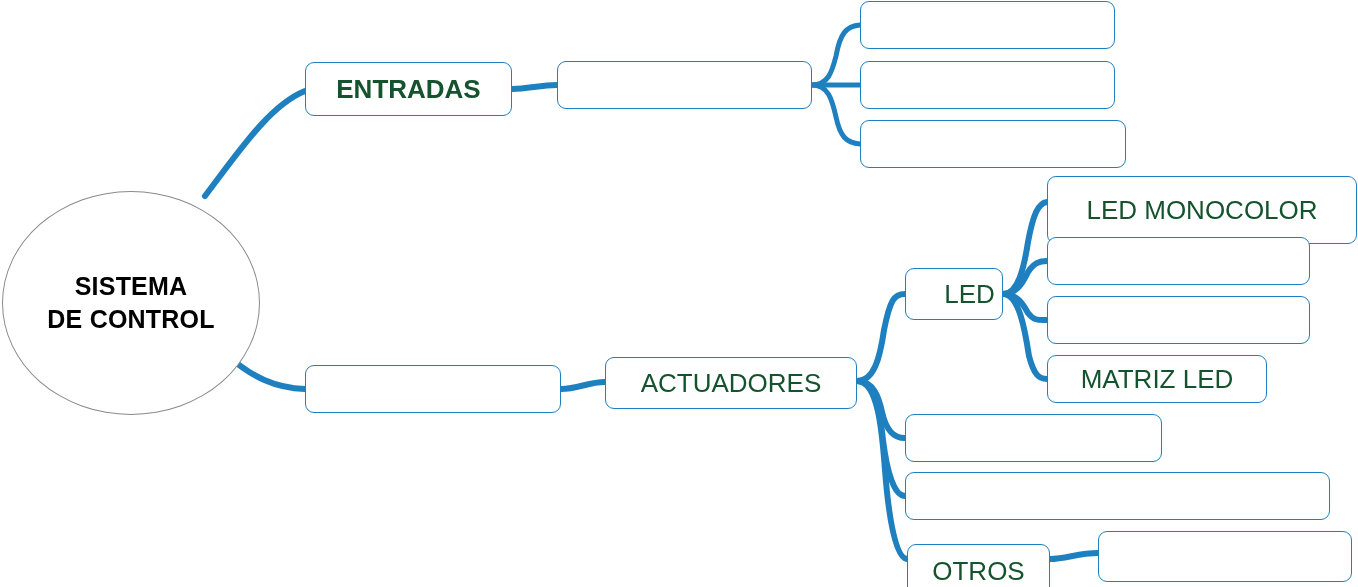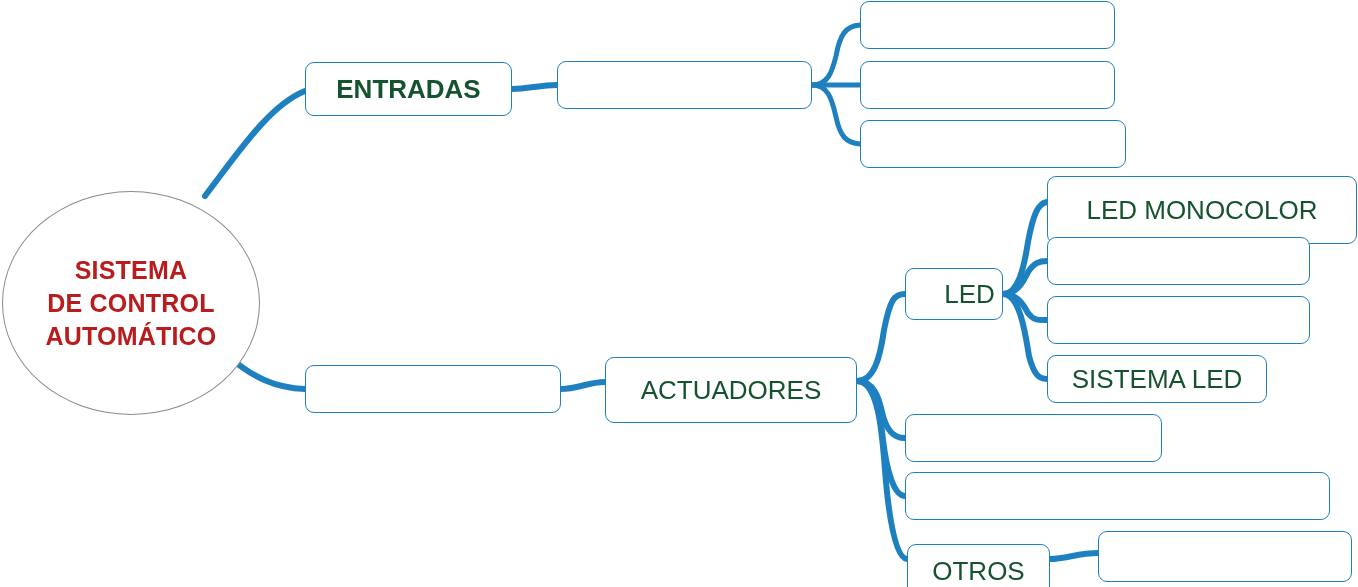--- a/index.html
+++ b/index.html
@@ -54,21 +54,21 @@
     display: flex;
     align-items: center;
     justify-content: center;
     text-align: center;
     z-index: 2;
   }
   .root .label {
     font-weight: bold;
     font-size: 25px;
     line-height: 1.32;
-    color: #b91c1c;
+    color: #000000;
     letter-spacing: 0.2px;
   }
 </style>
 </head>
 <body>
 
 <div id="canvas">
 
   <svg id="edges" viewBox="0 0 1358 587" xmlns="http://www.w3.org/2000/svg">
     <g fill="none" stroke="#1F80C0" stroke-linecap="round" stroke-linejoin="round">
@@ -102,21 +102,20 @@
       <path d="M 1003,294 C 1019,294 1025,330 1029,356 C 1034,375 1039,379 1047,379" stroke-width="6"></path>
 
       <path d="M 1050,559 C 1066,559 1078,553 1098,553" stroke-width="6"></path>
     </g>
   </svg>
 
   <div class="root" style="left:2px; top:191px; width:258px; height:224px;">
     <div class="label">
       <div>SISTEMA</div>
       <div>DE CONTROL</div>
-      <div>AUTOMÁTICO</div>
     </div>
   </div>
 
   <div class="node bold" style="left:305px; top:62px; width:207px; height:54px;">
     <span class="label" style="font-size:26px;">ENTRADAS</span>
   </div>
 
   <div class="node empty" style="left:557px; top:61px; width:255px; height:48px;">
     <span class="label" style="font-size:22px;"></span>
   </div>
@@ -130,42 +129,42 @@
   </div>
 
   <div class="node empty" style="left:860px; top:120px; width:266px; height:48px;">
     <span class="label" style="font-size:22px;"></span>
   </div>
 
   <div class="node empty" style="left:305px; top:365px; width:256px; height:48px;">
     <span class="label" style="font-size:22px;"></span>
   </div>
 
-  <div class="node" style="left:605px; top:357px; width:252px; height:66px;text-align:center;">
+  <div class="node" style="left:605px; top:357px; width:252px; height:52px;text-align:center;">
     <span class="label" style="font-size:26px;">ACTUADORES</span>
   </div>
 
   <div class="node" style="left:905px; top:268px; width:98px; height:52px;padding-left:31px;">
     <span class="label" style="font-size:26px;">LED</span>
   </div>
 
   <div class="node" style="left:1047px; top:176px; width:310px; height:68px;">
     <span class="label" style="font-size:26px;">LED MONOCOLOR</span>
   </div>
 
   <div class="node empty" style="left:1047px; top:237px; width:263px; height:48px;">
     <span class="label" style="font-size:22px;"></span>
   </div>
 
   <div class="node empty" style="left:1047px; top:296px; width:263px; height:48px;">
     <span class="label" style="font-size:22px;"></span>
   </div>
 
   <div class="node" style="left:1047px; top:355px; width:220px; height:48px;">
-    <span class="label" style="font-size:26px;">SISTEMA LED</span>
+    <span class="label" style="font-size:26px;">MATRIZ LED</span>
   </div>
 
   <div class="node empty" style="left:905px; top:414px; width:257px; height:48px;">
     <span class="label" style="font-size:22px;"></span>
   </div>
 
   <div class="node empty" style="left:905px; top:472px; width:425px; height:48px;">
     <span class="label" style="font-size:22px;"></span>
   </div>
 

